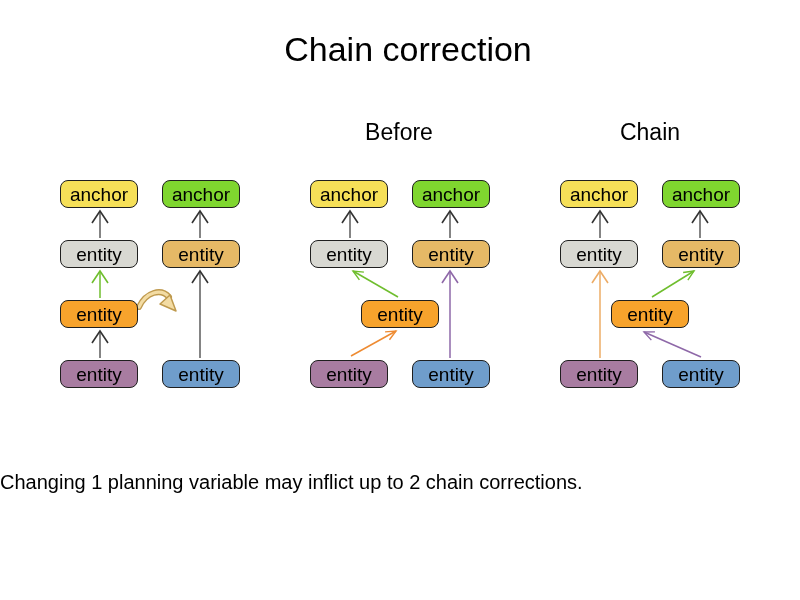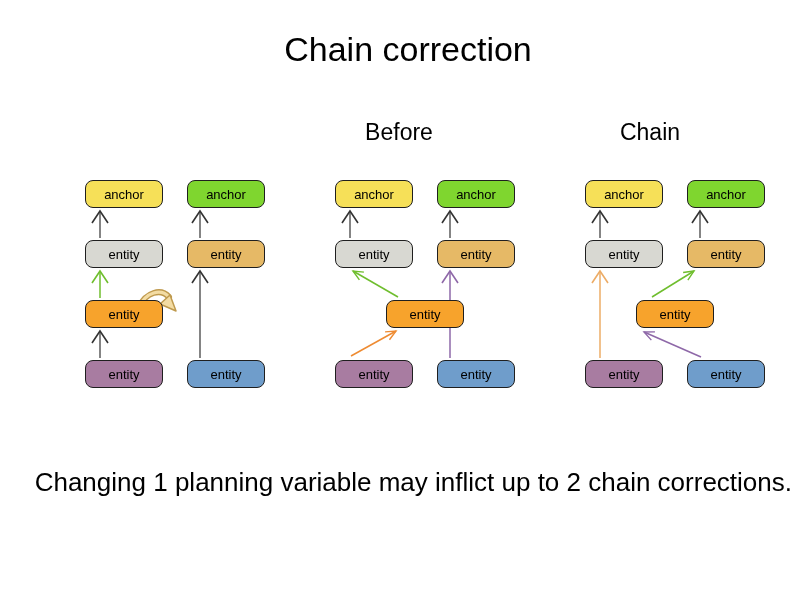--- a/index.html
+++ b/index.html
@@ -13,31 +13,30 @@
     position:absolute;left:16px;right:0;top:30px;
     text-align:center;font-size:34px;line-height:38px;
   }
   .col-label{
     position:absolute;top:120px;width:200px;
     text-align:center;font-size:23px;line-height:24px;
   }
   #label-before{left:299px;}
   #label-after{left:550px;}
   .caption{
-    position:absolute;left:0;right:8px;top:469px;
-    text-align:right;font-size:26px;line-height:26px;
+    position:absolute;left:0;right:16px;top:469px;
+    text-align:left;font-size:20px;line-height:26px;
   }
   #arrow-layer{position:absolute;left:0;top:0;width:800px;height:600px;}
   #node-layer{position:absolute;left:0;top:0;width:800px;height:600px;pointer-events:none;}
   .node{
     position:absolute;box-sizing:border-box;
     display:flex;align-items:center;justify-content:center;
-    font-size:13px;line-height:19px;
+    font-size:19px;line-height:19px;
     border:1.6px solid #1f1f1f;
-    margin-left:25px;
   }
 </style>
 </head>
 <body>
 
 <div class="title">Chain correction</div>
 <div class="col-label" id="label-before">Before</div>
 <div class="col-label" id="label-after">Chain</div>
 
 <svg id="arrow-layer" viewBox="0 0 800 600">

